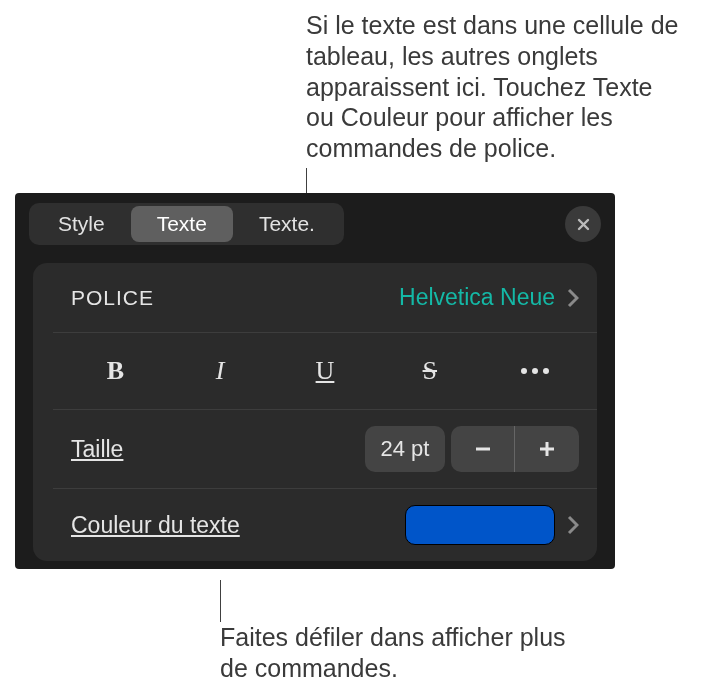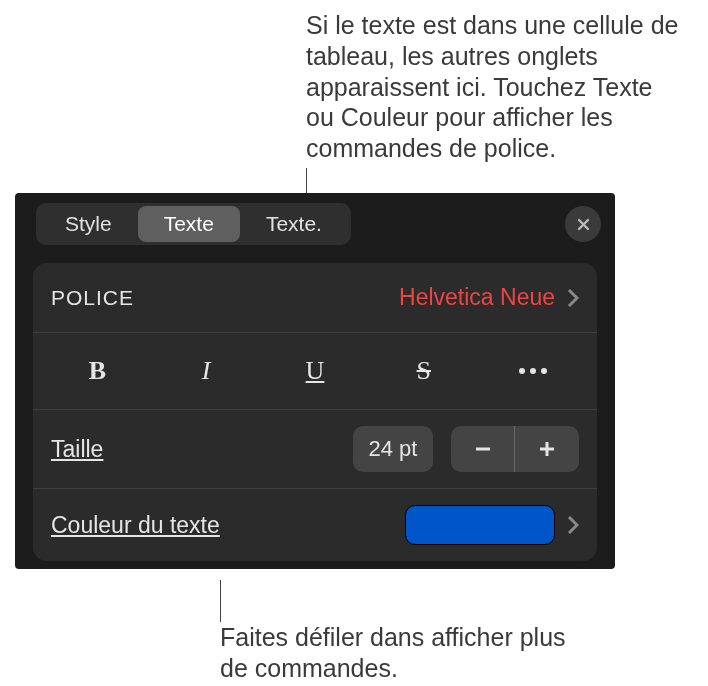--- a/index.html
+++ b/index.html
@@ -61,21 +61,20 @@
       border-radius: 4px;
       padding-bottom: 8px;
     }
 
     
     .panel-header {
       display: flex;
       align-items: center;
       justify-content: space-between;
       padding: 10px 14px 4px 14px;
-      margin-left: 7px;
     }
 
     .tabs {
       display: flex;
       background: #2f2f2f;
       border-radius: 10px;
       padding: 3px;
       gap: 0;
     }
 
@@ -105,20 +104,21 @@
       flex-shrink: 0;
     }
     .close-btn svg { width: 15px; height: 15px; }
 
     
     .card {
       margin: 14px 18px 0 18px;
       background: #2b2b2b;
       border-radius: 14px;
       overflow: hidden;
+      padding-left: 20px;
     }
 
     .row {
       display: flex;
       align-items: center;
       justify-content: space-between;
       padding: 16px 18px;
       border-bottom: 1px solid #3d3d3d;
       min-height: 70px;
     }
@@ -128,21 +128,21 @@
       font-size: 23px;
       color: #e5e5e5;
       text-decoration: underline;
     }
 
     .row-value {
       display: flex;
       align-items: center;
       gap: 12px;
       font-size: 23px;
-      color: #ef4444;
+      color: #14b8a6;
       text-align: center;
     }
 
     .chevron {
       width: 12px;
       height: 20px;
       stroke: #8a8a8a;
       fill: none;
       stroke-width: 3;
       flex-shrink: 0;
@@ -180,21 +180,21 @@
       gap: 5px;
     }
     .more-dots span {
       width: 6px; height: 6px; border-radius: 50%; background: #e5e5e5;
     }
 
     
     .size-controls {
       display: flex;
       align-items: center;
-      gap: 18px;
+      gap: 6px;
     }
 
     .size-field {
       background: #444;
       color: #e5e5e5;
       font-size: 22px;
       padding: 10px 14px;
       border-radius: 10px;
       min-width: 80px;
       text-align: center;

